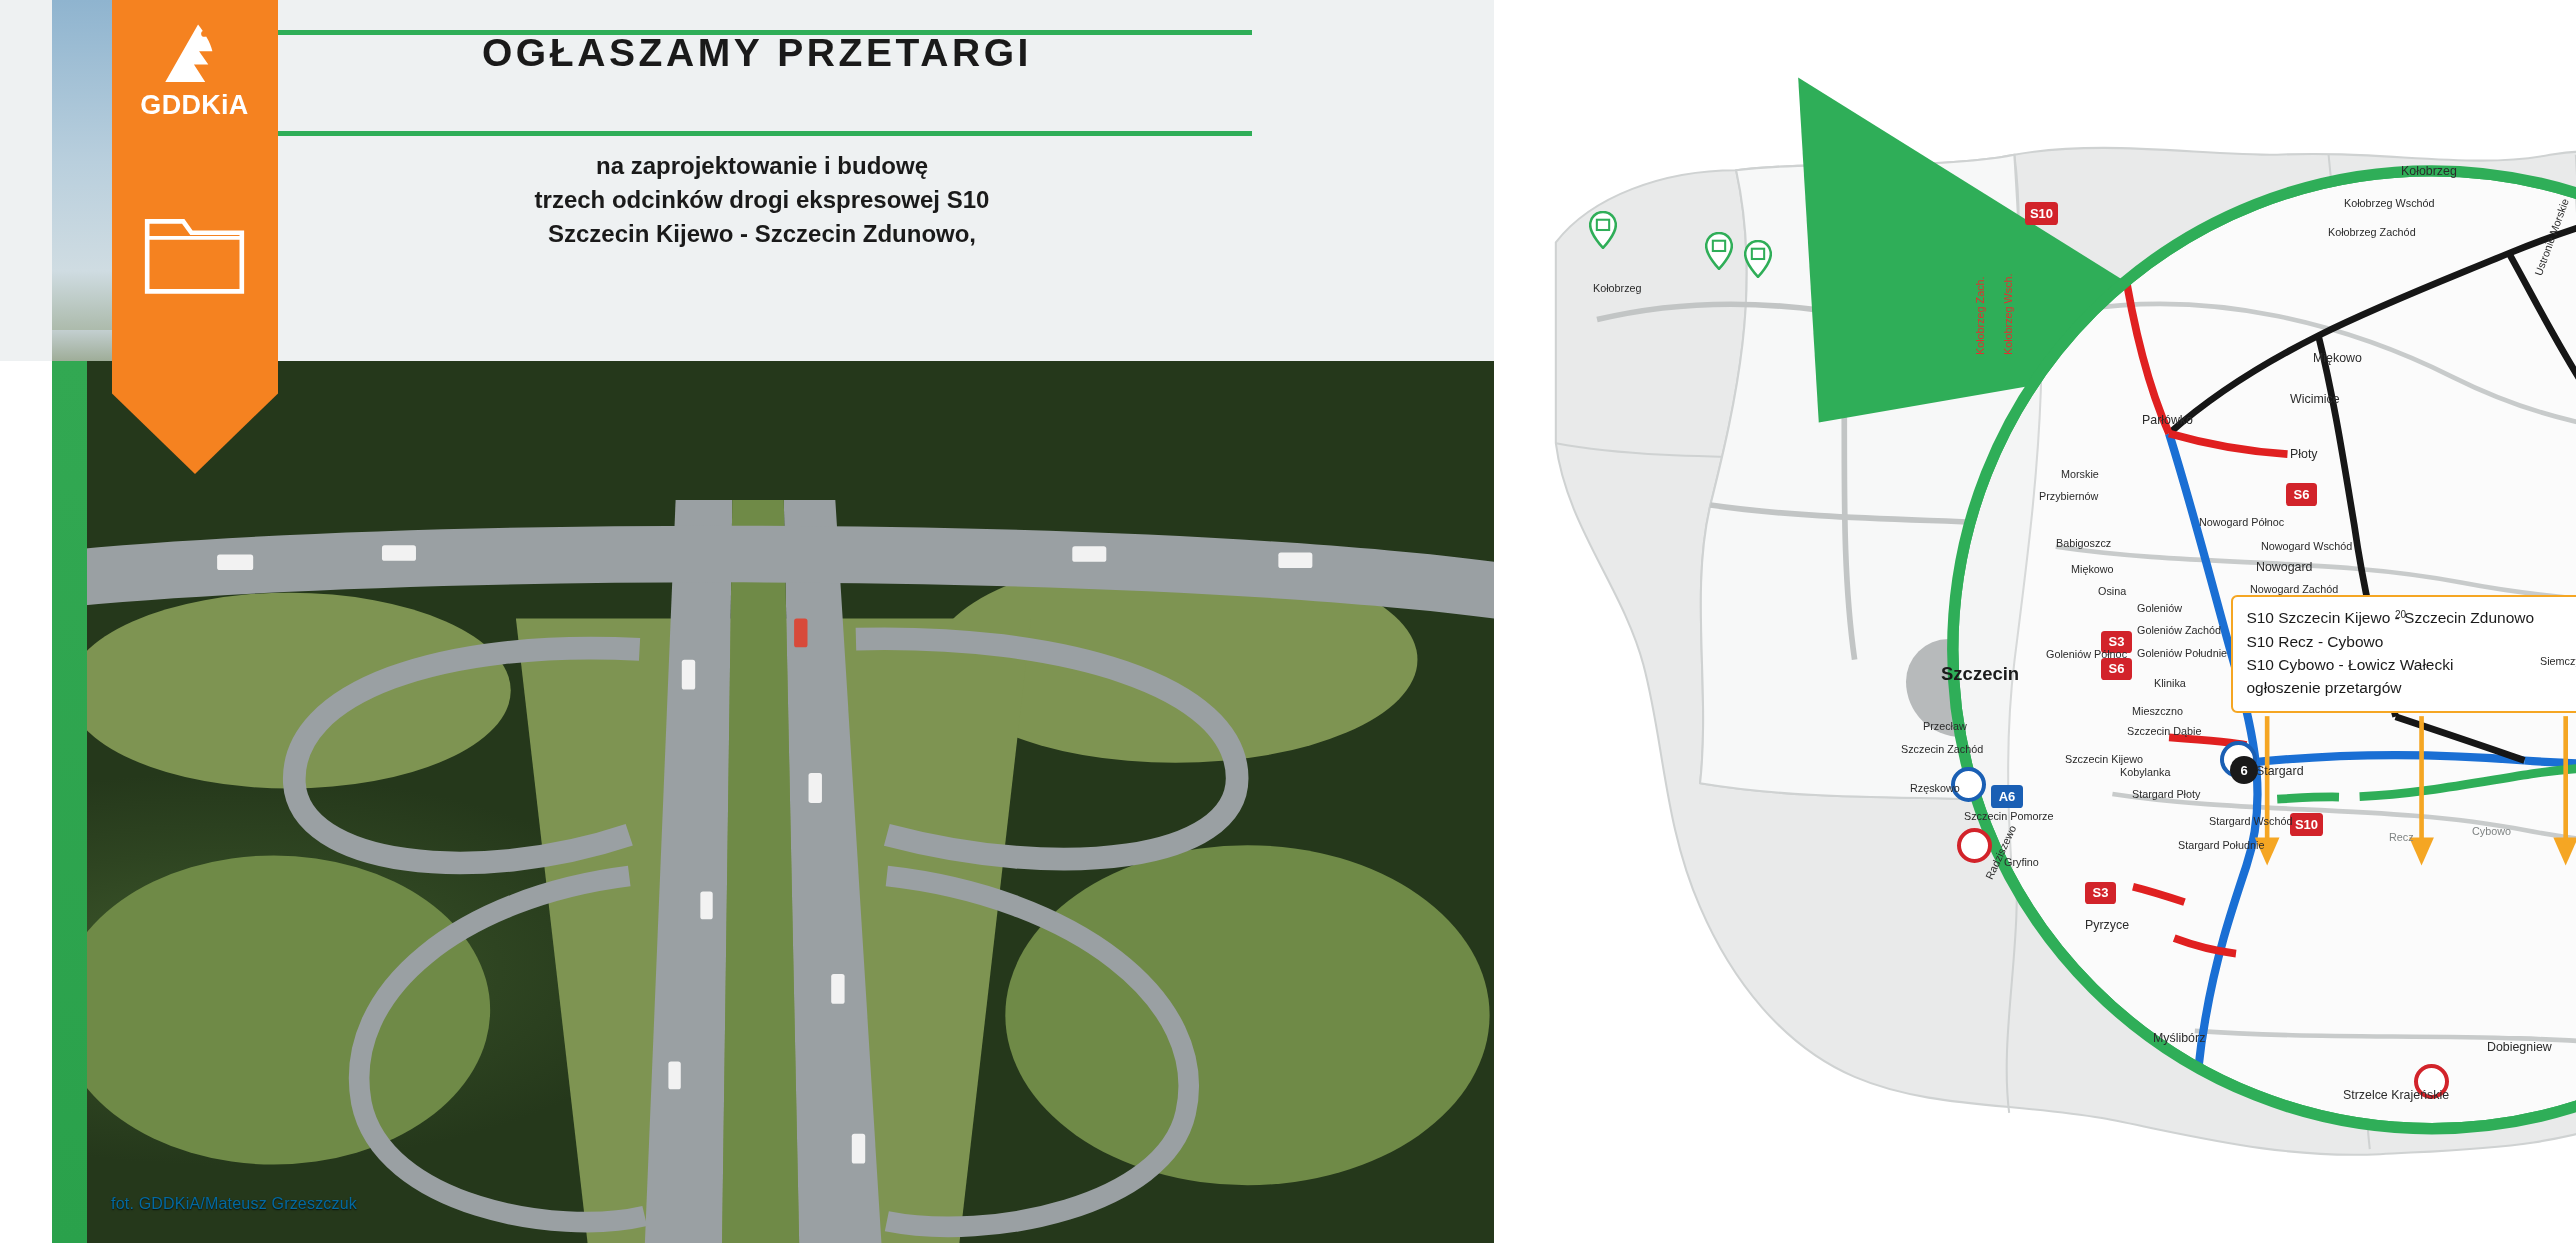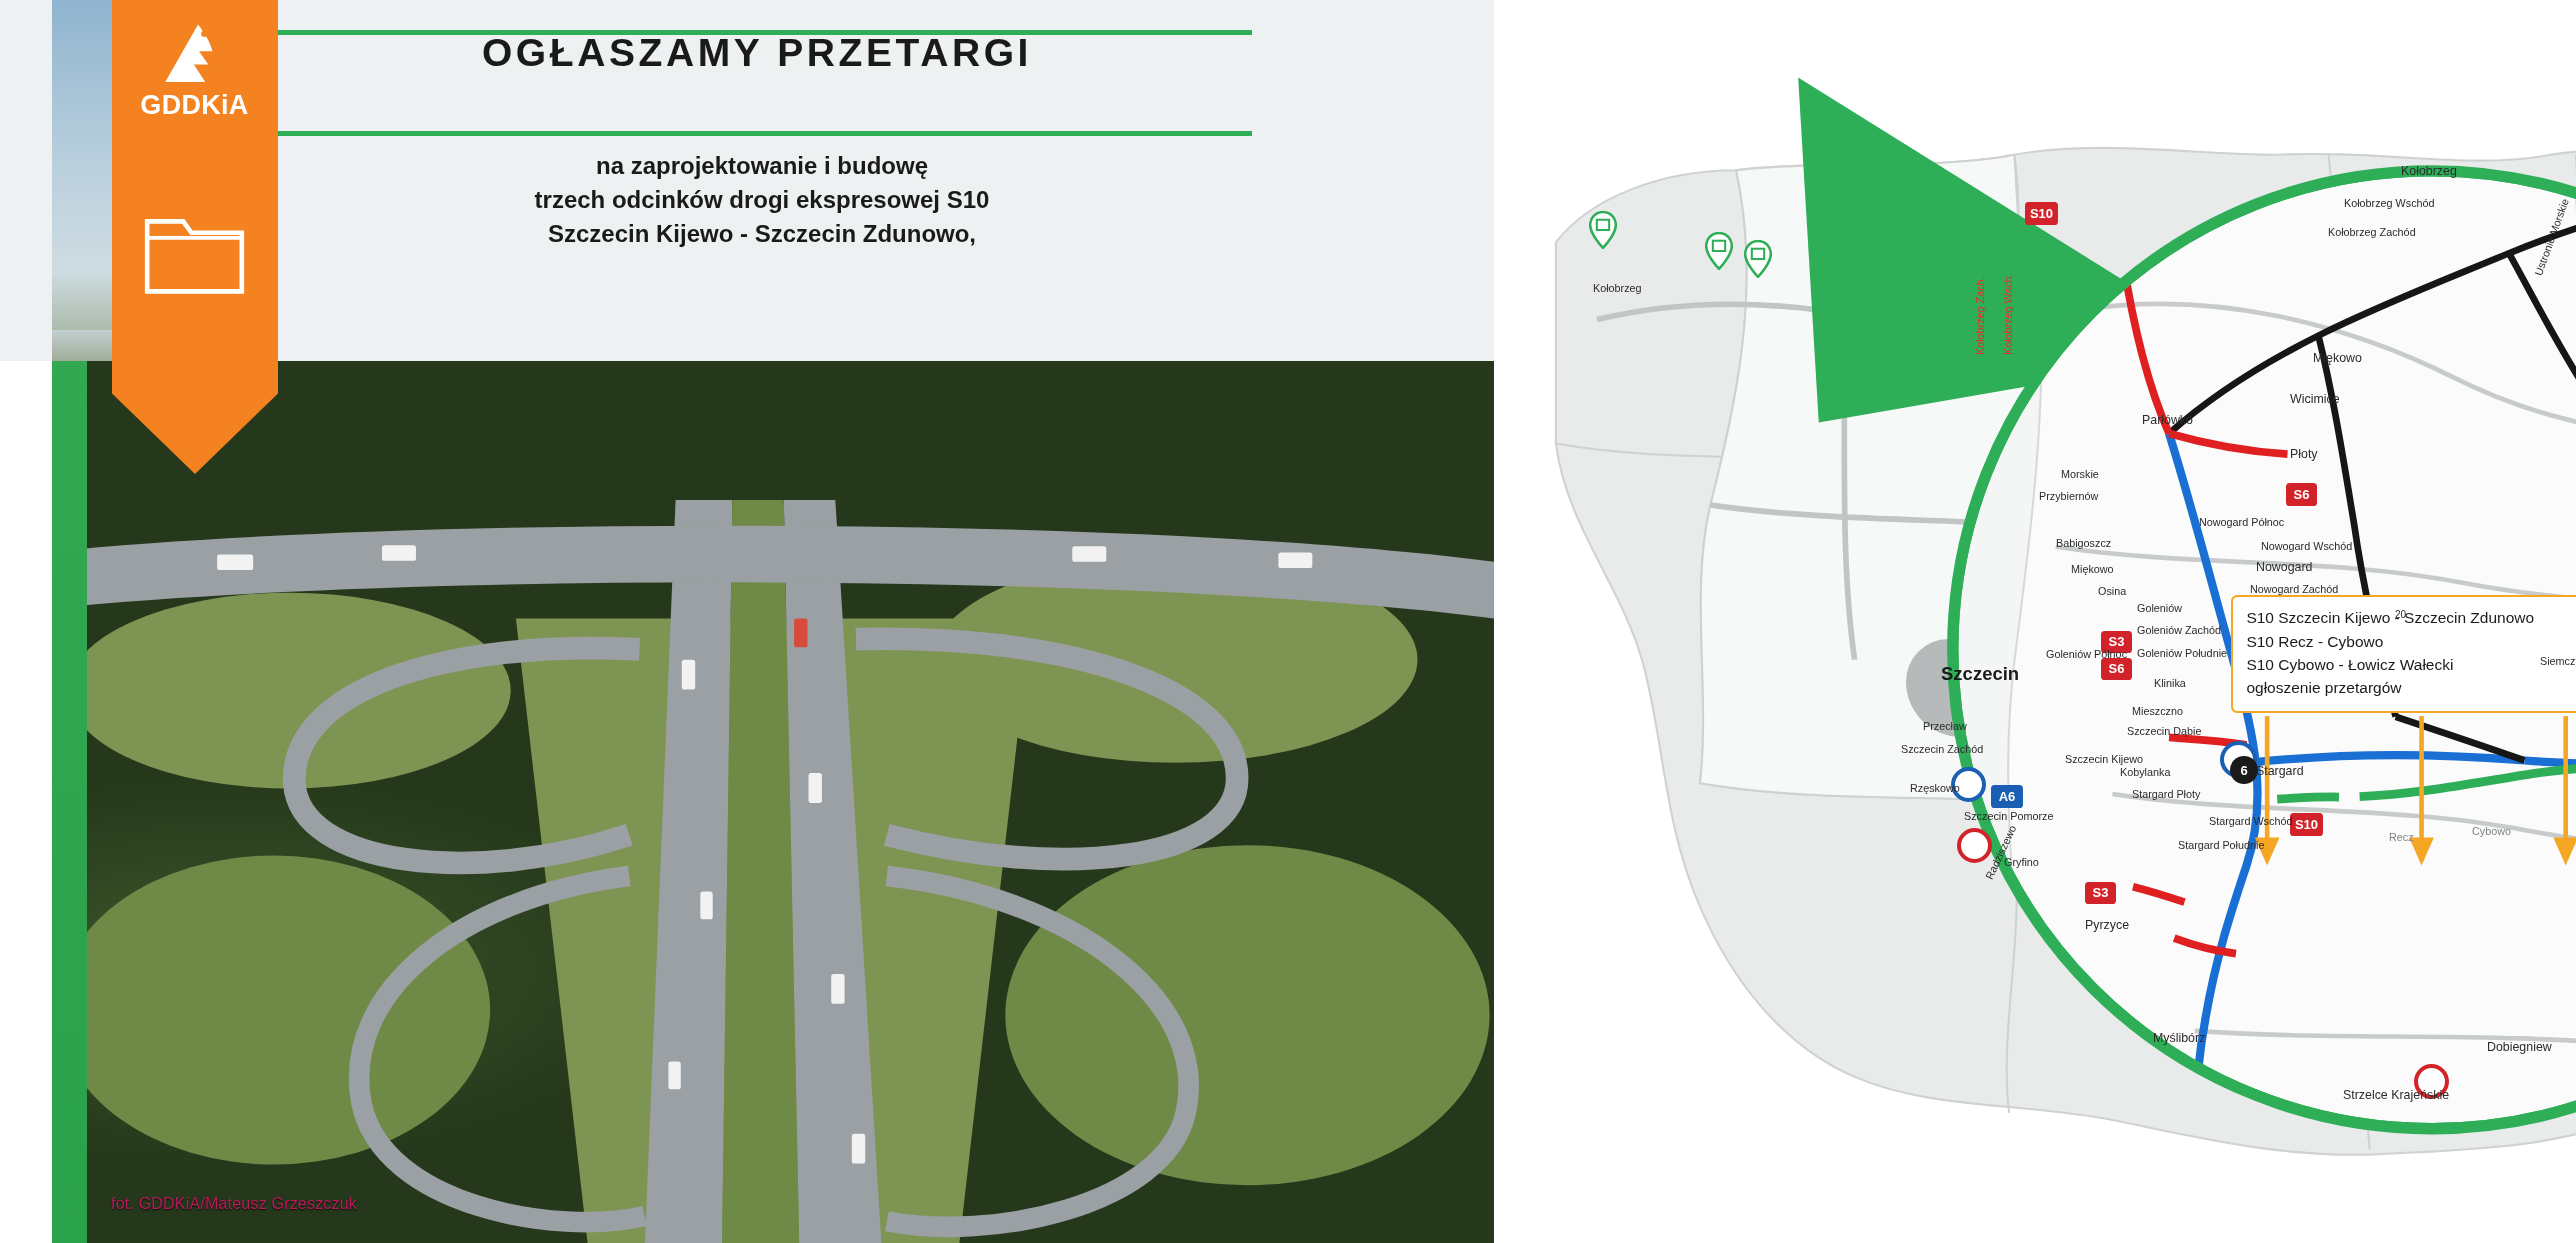--- a/index.html
+++ b/index.html
@@ -19,21 +19,21 @@
       radial-gradient(ellipse 464px 196px at 222px 608px, #3f5a2c 0%, #2e4421 60%, #25381b 100%),
       radial-gradient(ellipse 567px 268px at 1288px 773px, #3b5528 0%, #2c4220 60%, #22351a 100%),
       linear-gradient(#4a6233 0%, #33491f 25%, #2b3f1c 60%, #24371a 100%);}
   
   .photo-white-left{position:absolute;left:0;top:0;width:52px;height:361px;background:#eef1f2;}
   .photo-greenbar{position:absolute;left:52px;top:361px;width:35px;height:883px;
     background:linear-gradient(#32a852,#2aa14b);}
   .photo-whitebar{position:absolute;left:0;top:361px;width:52px;height:883px;background:#ffffff;}
 
   
-  #photo-credit{position:absolute;left:111px;top:1195px;color:#be185d;font-size:16px;
+  #photo-credit{position:absolute;left:111px;top:1195px;color:#0369a1;font-size:16px;
     letter-spacing:0.2px;text-shadow:0 0.5px 1.5px rgba(0,0,0,.8);}
 
   
   #header-box{position:absolute;left:206px;top:0;width:1321px;height:361px;background:#eef1f2;}
   #header-inner{position:absolute;left:216px;top:31px;width:1082px;text-align:center;}
   #header-title{font-size:39px;font-weight:bold;letter-spacing:3.6px;color:#1a1a1a;margin:0 0 11.3px 0;}
   #header-rule-top{position:absolute;left:227px;top:30px;width:1025px;height:4.6px;background:#2fae58;}
   #header-rule-bottom{position:absolute;left:227px;top:131px;width:1025px;height:4.6px;background:#2fae58;}
   #header-sub{position:absolute;left:216px;top:149px;width:1092px;text-align:center;
     font-size:24px;font-weight:bold;line-height:1.42;color:#1a1a1a;}

